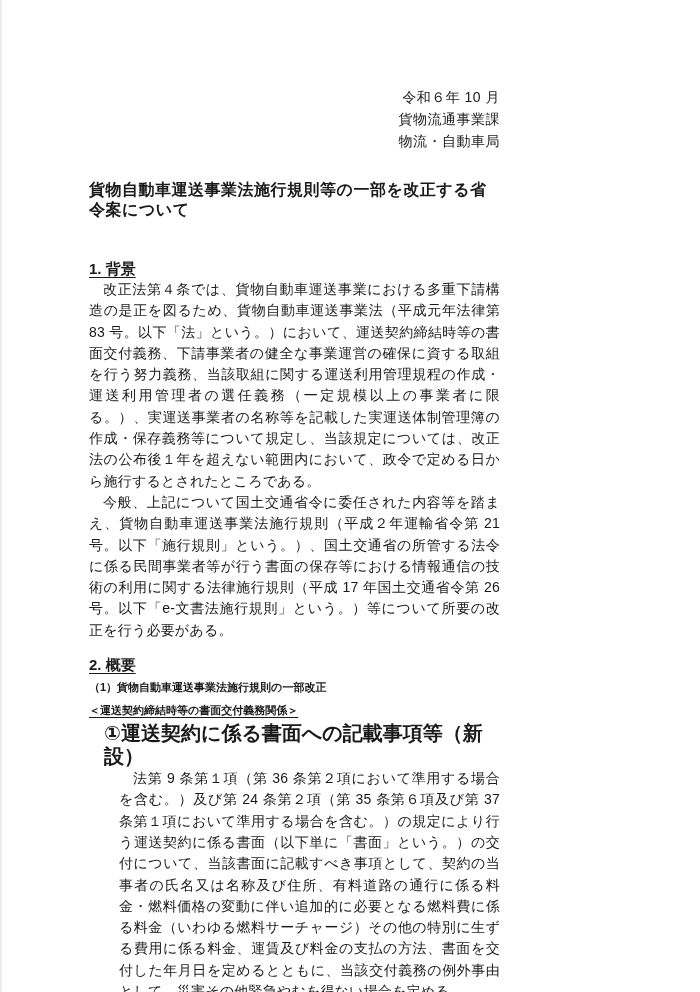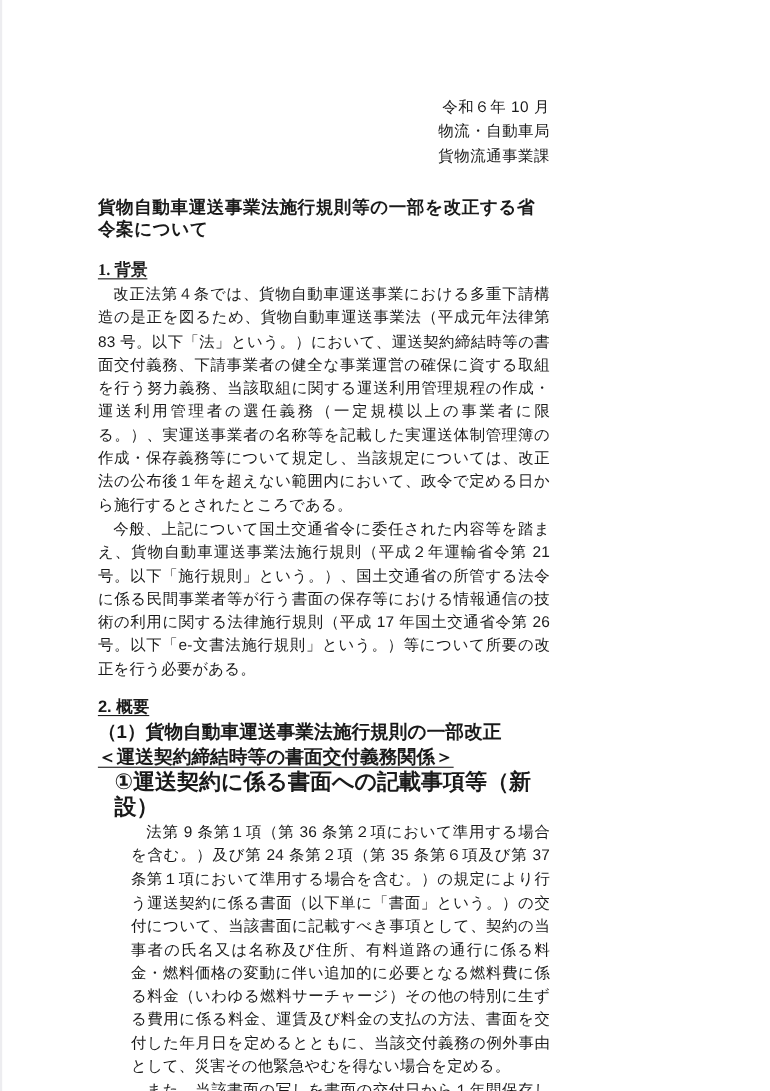--- a/index.html
+++ b/index.html
@@ -37,22 +37,21 @@
     letter-spacing: 0.5px;
     line-height: 20px;
   }
   .sec-heading {
     margin-top: 37px;
     font-size: 15px;
     font-weight: bold;
     line-height: 21px;
   }
   .sec-heading.first {
-    margin-top: 16px;
-    font-family: Liberation Serif, serif;
+    margin-top: 38px;
   }
   .underlined {
     text-decoration: underline;
     text-underline-offset: 3px;
   }
   .para {
     margin: 0;
     font-size: 14px;
     line-height: 21.3px;
     text-align: justify;
@@ -60,21 +59,21 @@
     letter-spacing: 0.2px;
   }
   .sec2-heading {
     margin-top: 12px;
     font-size: 15px;
     font-weight: bold;
     line-height: 23px;
   }
   .sub-heading {
     margin: 0;
-    font-size: 17px;
+    font-size: 11px;
     font-weight: bold;
     line-height: 23px;
   }
   .item-heading {
     margin: 0 0 0 15px;
     font-size: 20px;
     font-weight: bold;
     line-height: 23px;
   }
   .item-body {
@@ -82,22 +81,22 @@
   }
 </style>
 </head>
 <body>
 
 <div class="page">
   <div class="content">
 
     <div class="doc-header">
       <div>令和６年 10 月</div>
+      <div>貨物流通事業課</div>
       <div>物流・自動車局</div>
-      <div>貨物流通事業課</div>
     </div>
 
     <div class="doc-title">貨物自動車運送事業法施行規則等の一部を改正する省令案について</div>
 
     <div class="sec-heading first"><span class="underlined">1. 背景</span></div>
 
     <p class="para">改正法第４条では、貨物自動車運送事業における多重下請構造の是正を図るため、貨物自動車運送事業法（平成元年法律第 83 号。以下「法」という。）において、運送契約締結時等の書面交付義務、下請事業者の健全な事業運営の確保に資する取組を行う努力義務、当該取組に関する運送利用管理規程の作成・運送利用管理者の選任義務（一定規模以上の事業者に限る。）、実運送事業者の名称等を記載した実運送体制管理簿の作成・保存義務等について規定し、当該規定については、改正法の公布後１年を超えない範囲内において、政令で定める日から施行するとされたところである。</p>
     <p class="para">今般、上記について国土交通省令に委任された内容等を踏まえ、貨物自動車運送事業法施行規則（平成２年運輸省令第 21 号。以下「施行規則」という。）、国土交通省の所管する法令に係る民間事業者等が行う書面の保存等における情報通信の技術の利用に関する法律施行規則（平成 17 年国土交通省令第 26 号。以下「e-文書法施行規則」という。）等について所要の改正を行う必要がある。</p>
 
     <div class="sec2-heading"><span class="underlined">2. 概要</span></div>

